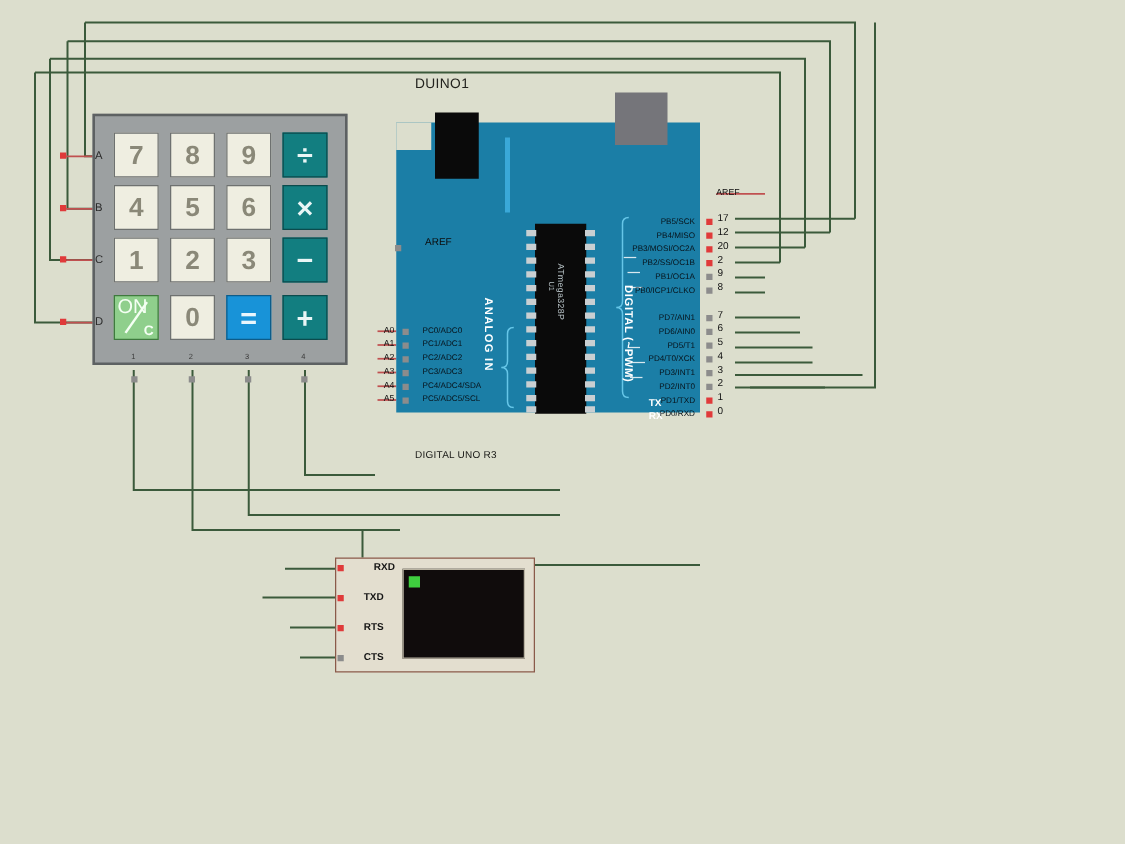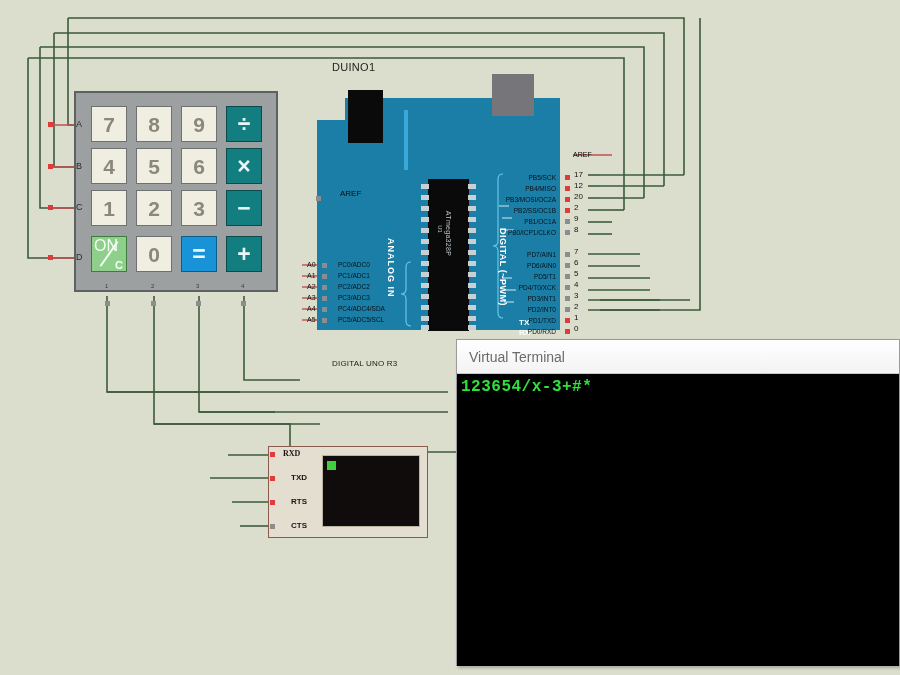--- a/index.html
+++ b/index.html
@@ -366,28 +366,22 @@
   <div class="pinsq" style="left:565px;top:318px;"></div>
   <div class="dignum" style="left:574px;top:313px;">1</div>
   <div class="pinsq" style="left:565px;top:329px;"></div>
   <div class="dignum" style="left:574px;top:324px;">0</div>
 
   <div id="serial"></div>
   <div id="serial-screen"></div>
   <div id="serial-led"></div>
 
   <div class="pinsq" style="left:270px;top:452px;"></div>
-  <div class="serlab" style="left:283px;top:449px;font-family:Liberation Serif, serif;">RXD</div>
+  <div class="serlab" style="left:299px;top:449px;">RXD</div>
   <div class="pinsq" style="left:270px;top:476px;"></div>
   <div class="serlab" style="left:291px;top:473px;">TXD</div>
   <div class="pinsq" style="left:270px;top:500px;"></div>
   <div class="serlab" style="left:291px;top:497px;">RTS</div>
   <div class="pinsq gray" style="left:270px;top:524px;"></div>
   <div class="serlab" style="left:291px;top:521px;">CTS</div>
 
-  <div id="vt">
-    <div id="vt-title">Virtual Terminal</div>
-    <div id="vt-body">
-      <div id="vt-line">123654/x-3+#*</div>
-    </div>
-  </div>
 
 </div>
 
 </body></html>

